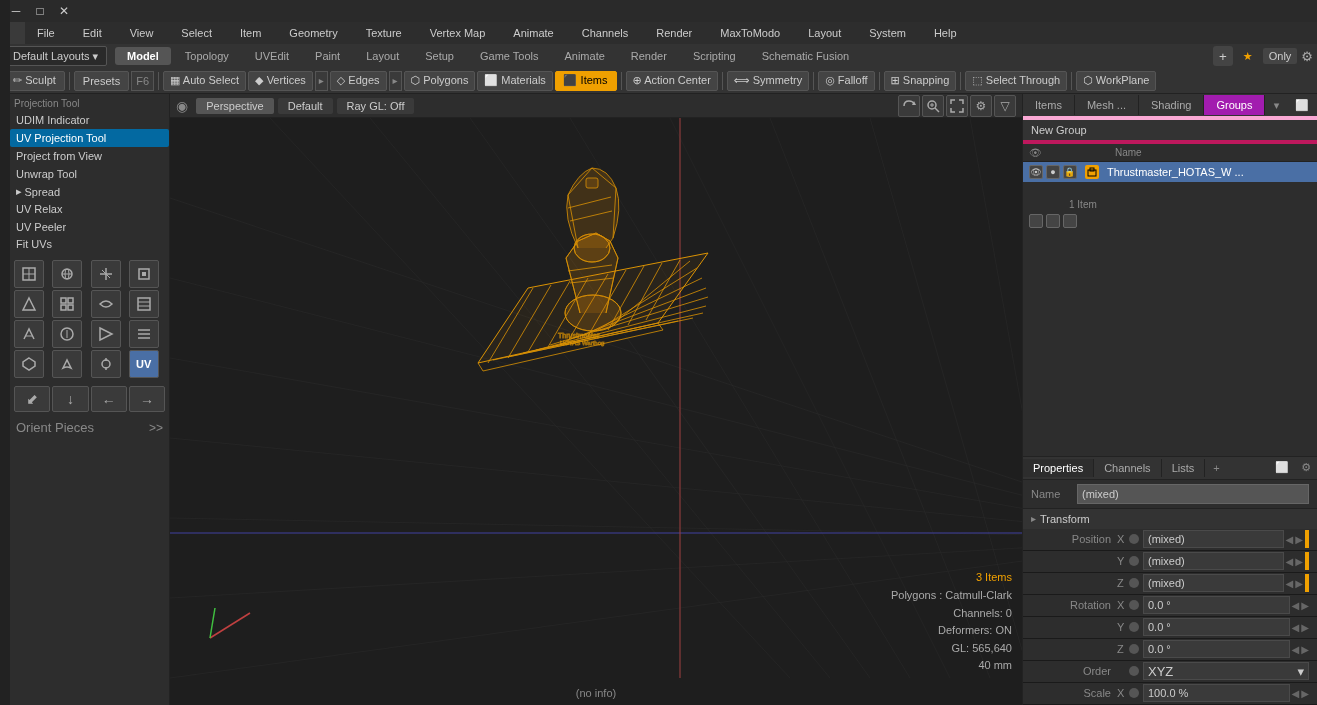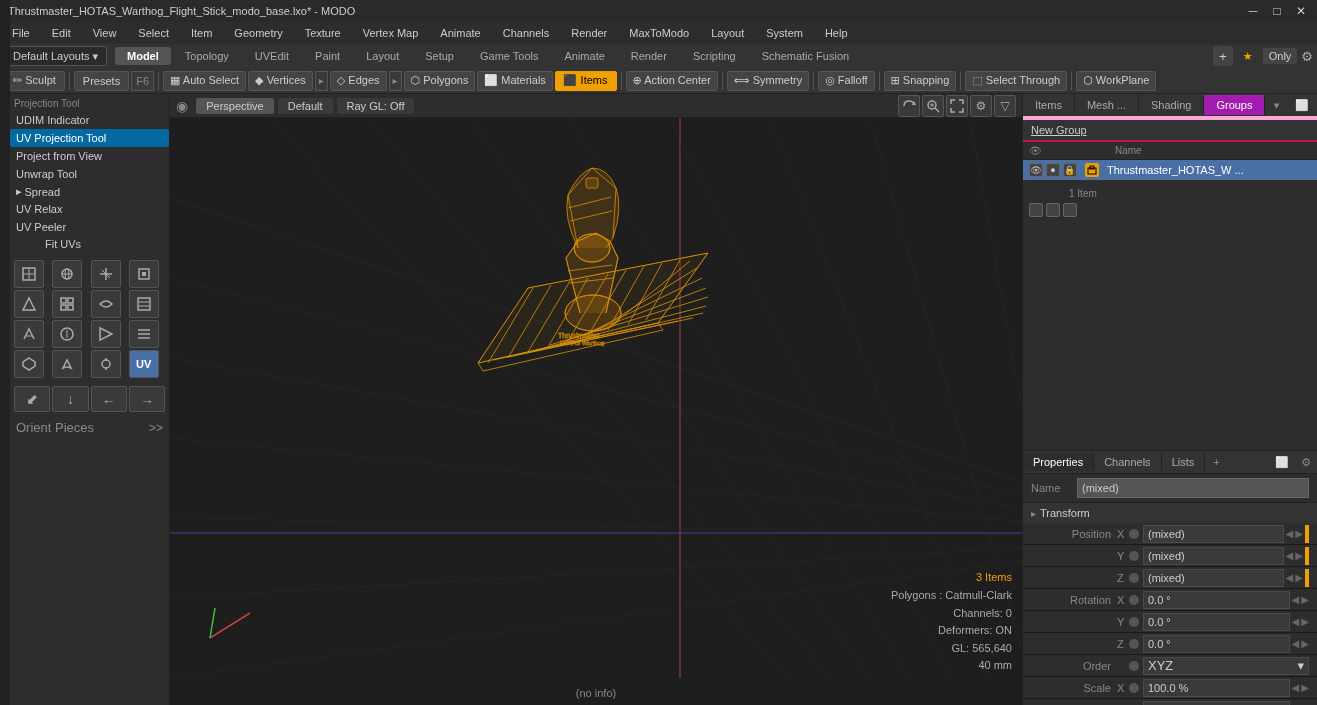--- a/index.html
+++ b/index.html
@@ -4,21 +4,21 @@
   <style>
     * { box-sizing: border-box; margin: 0; padding: 0; }
     body { background: #3a3a3a; color: #ccc; font-family: 'Segoe UI', Tahoma, sans-serif; font-size: 11px; width: 1317px; height: 705px; overflow: hidden; }
     
     
     #titlebar { background: #2a2a2a; height: 22px; display: flex; align-items: center; padding: 0 8px; justify-content: space-between; }
     #titlebar-controls { display: flex; gap: 8px; }
     .title-btn { background: none; border: none; color: #ccc; cursor: pointer; font-size: 12px; width: 16px; height: 16px; display: flex; align-items: center; justify-content: center; }
     
     
-    #menubar { background: #2d2d2d; height: 22px; display: flex; align-items: center; padding: 0 4px; gap: 6px; }
+    #menubar { background: #2d2d2d; height: 22px; display: flex; align-items: center; padding: 0 4px; gap: 12px; margin-left: 25px; }
     .menu-item { padding: 2px 8px; cursor: pointer; font-size: 11px; color: #ccc; border-radius: 2px; }
     
     
     #modetabs { background: #333; height: 24px; display: flex; align-items: center; padding: 0 4px; gap: 2px; }
     .mode-tab { padding: 3px 12px; cursor: pointer; font-size: 11px; color: #aaa; border-radius: 3px; }
     #modetabs-right { margin-left: auto; display: flex; align-items: center; gap: 4px; }
     .add-tab-btn { background: #444; border: none; color: #ccc; cursor: pointer; width: 20px; height: 20px; border-radius: 3px; display: flex; align-items: center; justify-content: center; }
     .star-label { color: #f0a000; font-size: 11px; padding: 2px 6px; }
     .only-label { color: #ccc; font-size: 11px; padding: 2px 6px; background: #444; border-radius: 2px; cursor: pointer; }
     .gear-btn { background: none; border: none; color: #aaa; cursor: pointer; font-size: 13px; }
@@ -64,21 +64,21 @@
     #vp-info-bar { position: absolute; bottom: 6px; left: 50%; transform: translateX(-50%); color: #888; font-size: 11px; }
 
     
     #rightpanel { width: 295px; background: #2d2d2d; border-left: 1px solid #222; display: flex; flex-direction: column; }
     #rightpanel-tabs { background: #333; height: 26px; display: flex; align-items: center; border-bottom: 4px solid #f9a8d4; }
     .rp-tab { padding: 4px 12px; cursor: pointer; font-size: 11px; color: #aaa; border-right: 1px solid #222; }
     .rp-tab.active { background: #a21caf; color: #fff; }
     .rp-tab-add { margin-left: auto; padding: 4px 8px; cursor: pointer; color: #888; }
     .rp-expand-btn { padding: 4px 8px; cursor: pointer; color: #888; margin-left: auto; }
 
-    #new-group-bar { background: #333; padding: 4px 8px; border-bottom: 2px solid #be185d; font-size: 11px; color: #ccc; cursor: pointer; text-decoration: underline; }
+    #new-group-bar { background: #333; padding: 4px 8px; border-bottom: 4px solid #be185d; font-size: 11px; color: #ccc; cursor: pointer; }
 
     #items-header { display: flex; padding: 3px 6px; background: #2d2d2d; border-bottom: 1px solid #222; font-size: 10px; color: #888; gap: 6px; }
     .items-col-icons { display: flex; gap: 3px; width: 80px; }
     .items-col-name { flex: 1; }
 
     .items-row { display: flex; align-items: center; padding: 3px 6px; cursor: pointer; gap: 4px; }
     .items-row.selected { background: #4a6fa5; }
     .items-row-sub { font-size: 10px; color: #888; padding-left: 24px; }
 
     
@@ -110,21 +110,20 @@
     .prop-value-select { flex: 1; background: #3a3a3a; border: 1px solid #4a4a4a; color: #ccc; font-size: 13px; padding: 1px 4px; height: 18px; display: flex; align-items: center; justify-content: space-between; cursor: pointer; }
 
     
     #model-svg { position: absolute; top: 50%; left: 50%; transform: translate(-30%, -45%); }
     .viewport-inner { flex: 1; position: relative; overflow: hidden; }
   </style>
 </head>
 <body>
 
 <div id="titlebar">
-  <span>Thrustmaster_HOTAS_Warthog_Flight_Stick_modo_base.lxo* - MODO</span>
   <div id="titlebar-controls">
     <button class="title-btn">─</button>
     <button class="title-btn">□</button>
     <button class="title-btn">✕</button>
   </div>
 </div>
 
 <div id="menubar">
   <span class="menu-item">File</span>
   <span class="menu-item">Edit</span>
@@ -204,21 +203,21 @@
 
       <div class="tool-group-item">UDIM Indicator</div>
       <div class="tool-group-item selected">UV Projection Tool</div>
       <div class="tool-group-item">Project from View</div>
       <div class="tool-group-item">Unwrap Tool</div>
       <div style="padding:2px 6px; font-size:11px; color:#ccc; cursor:pointer; display:flex; align-items:center; gap:3px;">
         <span>▸</span> Spread
       </div>
       <div class="tool-group-item">UV Relax</div>
       <div class="tool-group-item">UV Peeler</div>
-      <div style="padding:2px 6px 6px; font-size:11px; color:#ccc;margin-left:29px;">Fit UVs</div>
+      <div style="padding:2px 6px 6px; font-size:11px; color:#ccc;">Fit UVs</div>
 
       <div class="icon-grid">
         <div class="icon-cell">
           <svg width="16" height="16" viewBox="0 0 16 16">
               <polygon points="2,2 14,2 14,14 2,14" fill="none" stroke="#aaa" stroke-width="1.5"></polygon>
               <line x1="2" y1="8" x2="14" y2="8" stroke="#aaa" stroke-width="1"></line>
               <line x1="8" y1="2" x2="8" y2="14" stroke="#aaa" stroke-width="1"></line>
             </svg>
         </div>
         <div class="icon-cell">
@@ -506,21 +505,21 @@
           <div style="width:14px; height:14px; background:#444; border:1px solid #666; border-radius:2px; display:flex; align-items:center; justify-content:center; font-size:9px;">🔒</div>
         </div>
         <div style="width:14px; height:14px; background:#f0a000; border-radius:2px; margin-right:4px; display:flex; align-items:center; justify-content:center;">
           <svg width="10" height="10" viewBox="0 0 10 10">
               <rect x="1" y="3" width="8" height="6" fill="none" stroke="#000" stroke-width="1"></rect>
               <rect x="3" y="1" width="4" height="3" fill="none" stroke="#000" stroke-width="1"></rect>
             </svg>
         </div>
         <div style="font-size:11px; color:#fff; flex:1; overflow:hidden; white-space:nowrap; text-overflow:ellipsis;">Thrustmaster_HOTAS_W ...</div>
       </div>
-      <div class="items-row-sub" style="padding:8px 6px 2px 46px; color:#888; font-size:10px;">1 Item</div>
+      <div class="items-row-sub" style="padding:17px 6px 2px 46px; color:#888; font-size:10px;">1 Item</div>
 
       <div style="padding:2px 6px; display:flex; align-items:center; gap:4px;">
         <div style="display:flex; gap:3px; align-items:center; margin-right:4px;">
           <div style="width:14px; height:14px; background:#444; border:1px solid #666; border-radius:2px; cursor:pointer;"></div>
           <div style="width:14px; height:14px; background:#444; border:1px solid #666; border-radius:2px; cursor:pointer;"></div>
           <div style="width:14px; height:14px; background:#444; border:1px solid #666; border-radius:2px; cursor:pointer;"></div>
         </div>
       </div>
     </div>
 

